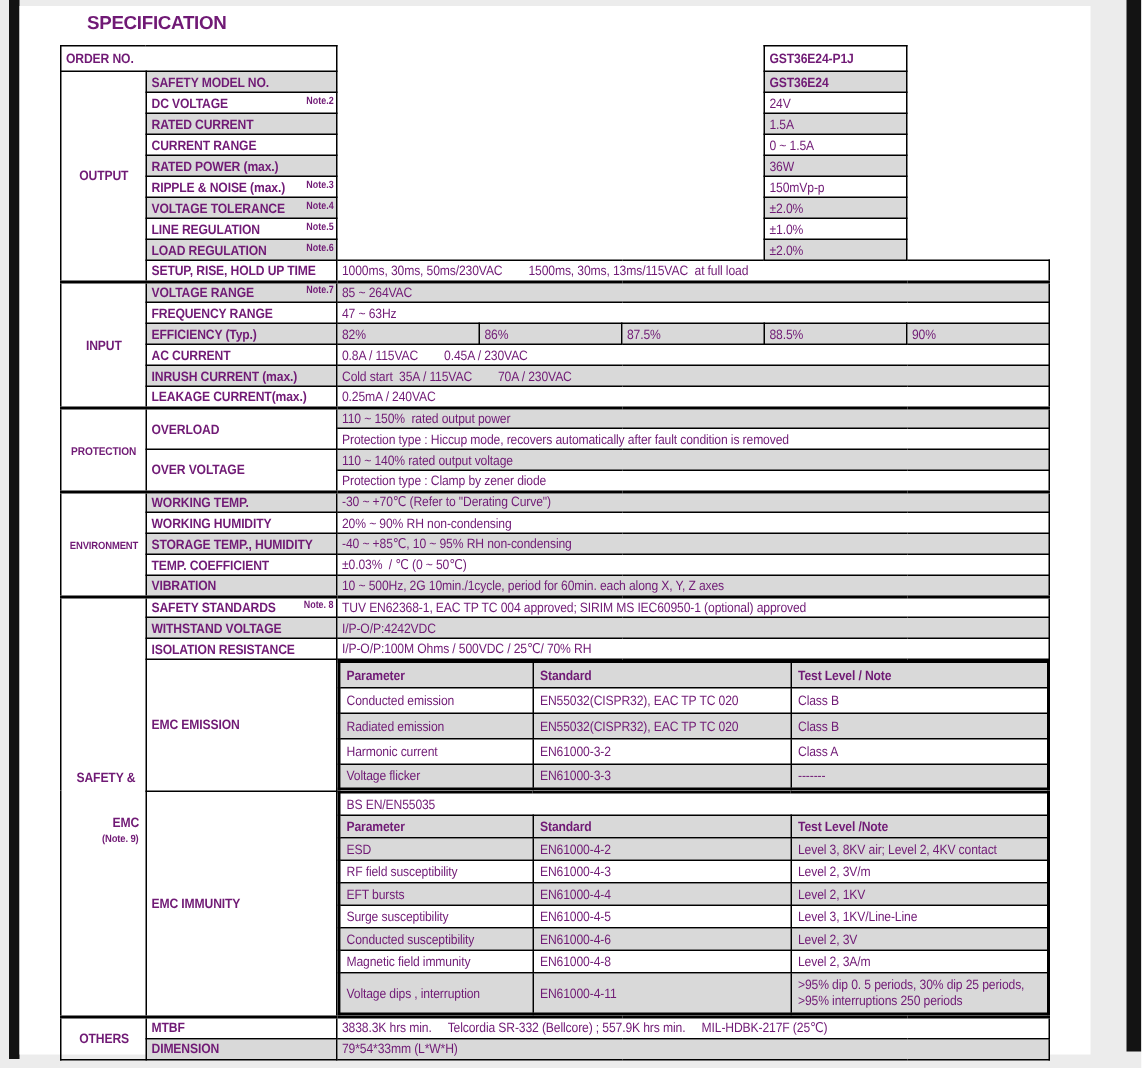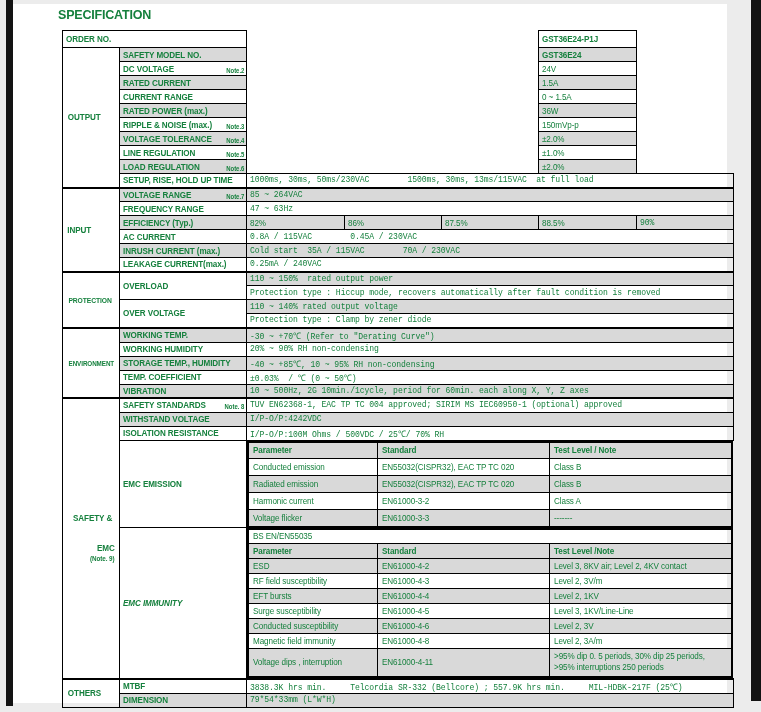--- a/index.html
+++ b/index.html
@@ -1,39 +1,39 @@
 <!DOCTYPE html>
 <html><head>
 <meta charset="utf-8">
 <style>
   html,body{margin:0;padding:0;}
   #screen{position:relative;width:761px;height:712px;background:#ececec;overflow:hidden;
-          font-family:"Liberation Sans","DejaVu Sans",sans-serif;color:#15803d;}
+          font-family:"Liberation Sans","DejaVu Sans",sans-serif;color:#701a75;}
   .page{position:absolute;left:13px;top:4px;width:714px;height:699px;background:#fff;}
   .edgeL{position:absolute;left:6px;top:0;width:7px;height:706px;background:#131313;}
   .edgeR{position:absolute;left:751px;top:0;width:10px;height:701px;background:#131313;}
   .title{position:absolute;left:58px;top:8px;font-size:12.5px;font-weight:bold;letter-spacing:-0.2px;}
-  table.spec{position:absolute;left:62px;top:30px;border-collapse:collapse;table-layout:fixed;}
+  table.spec{position:absolute;left:40px;top:30px;border-collapse:collapse;table-layout:fixed;}
   .spec tr{height:14px;}
   .spec tr.h17{height:17px;}
   .spec td{border:1px solid #000;padding:0 2px 0 3px;font-size:9px;vertical-align:middle;overflow:hidden;}
   .g{background:#d9d9d9;}
   .gap{border:none !important;background:transparent;}
-  .A{border-left-width:2px;text-align:left;}
+  .A{border-left-width:2px;text-align:center;}
   .st{border-top-width:2px !important;margin-left:26px;}
-  .re{border-right-width:2px;font-family:Liberation Mono, monospace;}
+  .re{border-right-width:2px;}
   .b2{border-bottom-width:2px;}
-  .t2{border-top-width:2px;font-style:italic;}
+  .t2{border-top-width:2px;}
   .ord{border-width:2px;}
   .vbox{border-left-width:2px;border-right-width:2px;padding-left:4px;margin-left:40px;}
   .txt{display:inline-block;transform:scaleX(0.9);transform-origin:0 50%;white-space:pre;letter-spacing:-0.1px;}
   .A .txt{transform-origin:50% 50%;}
   .b{font-weight:bold;}
   .note{font-size:7px;font-weight:bold;white-space:nowrap;transform:scaleX(0.85);transform-origin:100% 50%;}
-  .fr{display:flex;justify-content:space-between;align-items:flex-end;width:100%;}
+  .fr{display:flex;justify-content:space-between;align-items:flex-start;width:100%;}
   .secP .txt{font-size:7.5px;}
   .secE .txt{font-size:7px;}
   .saf{text-align:right;padding-left:4px;}
   .saf .txt{transform-origin:0 50%;}
   .safgap{height:20px;}
   .safnote{font-size:7px;font-weight:bold;}
   .ntc{padding:0 !important;border:none !important;vertical-align:top;}
   table.nt{width:100%;border-collapse:collapse;border:2px solid #000;table-layout:fixed;}
   .nt tr{height:17px;}
   .nt tr.h15{height:15px;margin-top:24px;}

